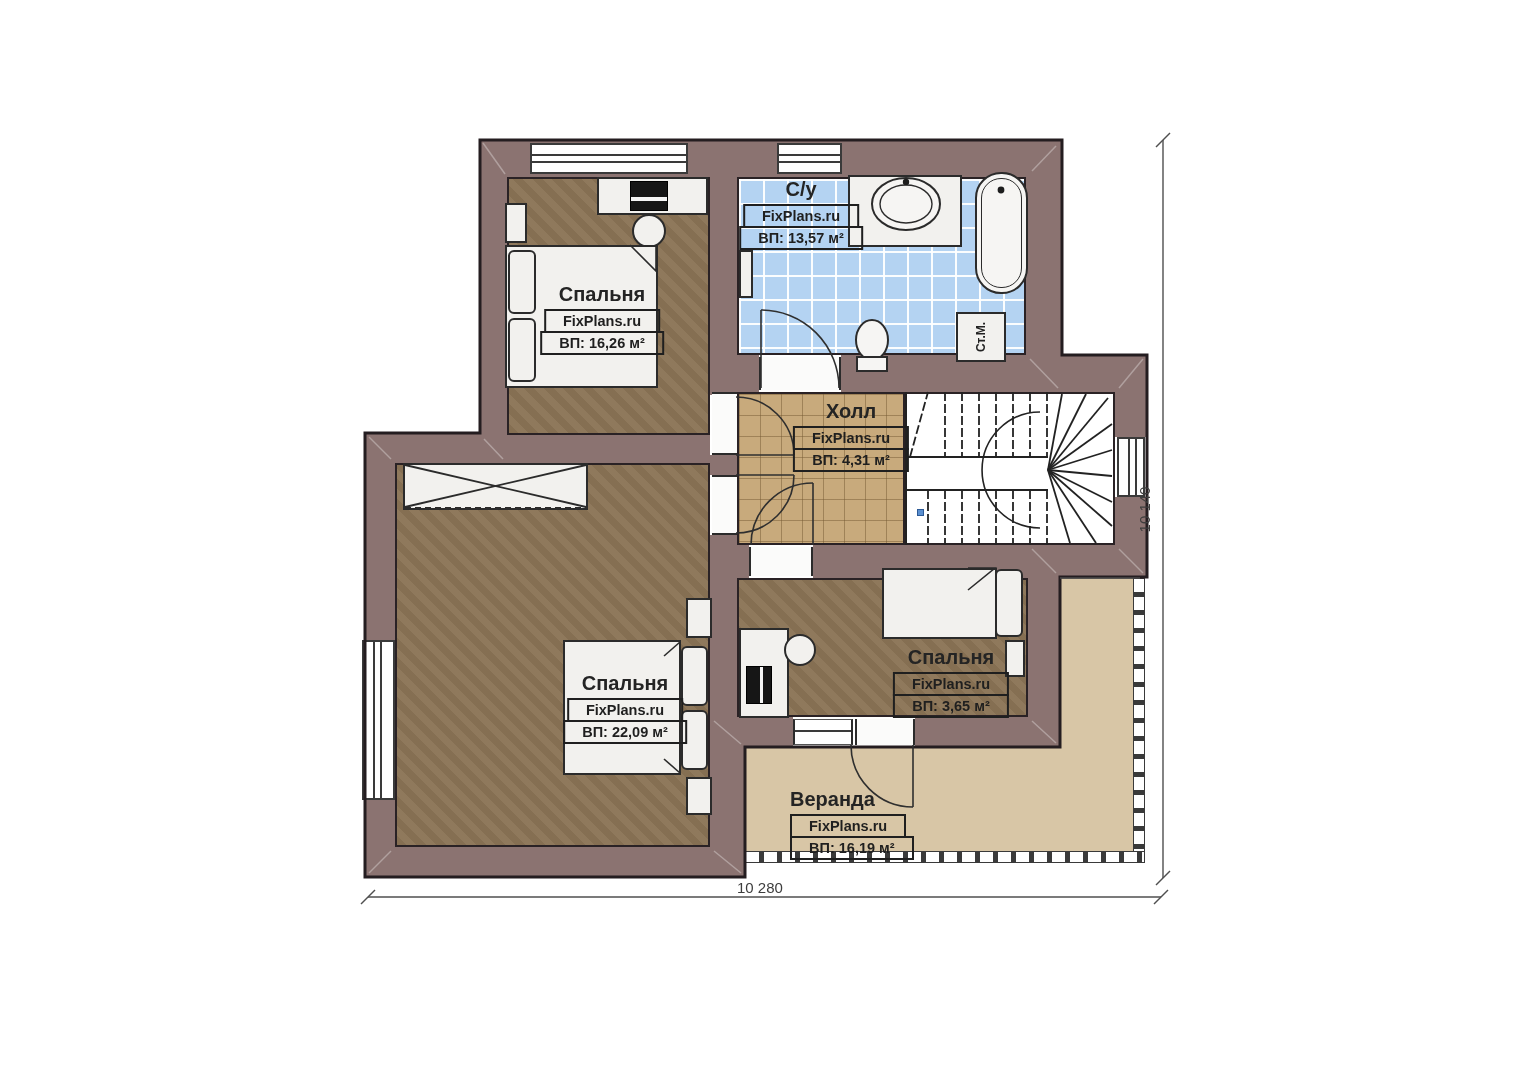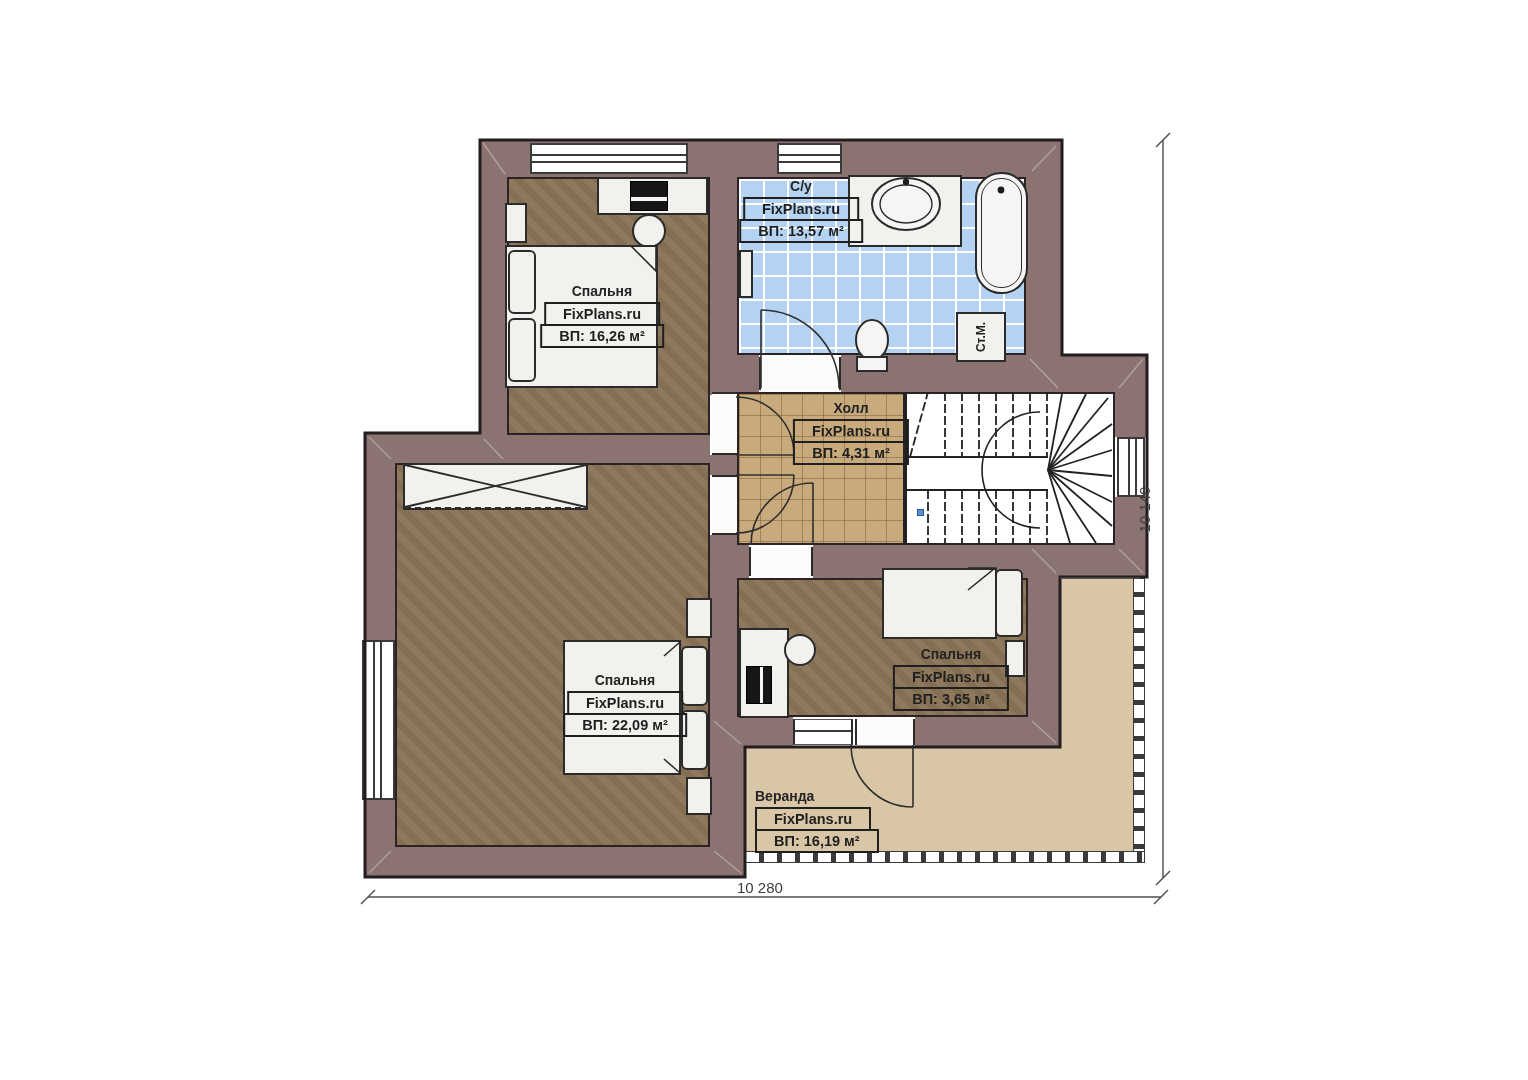--- a/index.html
+++ b/index.html
@@ -32,21 +32,21 @@
     border-left:2px solid #2b2b2b; border-right:2px solid #2b2b2b; border-top:1.5px solid #555; border-bottom:1.5px solid #555; }
   .rail-v { position:absolute; width:12px; border:1.5px solid #3a3a3a;
     background: repeating-linear-gradient(to bottom, #fff 0 13px, #3a3a3a 13px 18px); }
   .rail-h { position:absolute; height:12px; border:1.5px solid #3a3a3a;
     background: repeating-linear-gradient(to right, #fff 0 13px, #3a3a3a 13px 18px); }
   .chair { position:absolute; background:#f2f1ee; border:2px solid #2b2b2b; border-radius:50%; }
   .monitor { position:absolute; background: linear-gradient(to bottom, #161616 0 55%, #f5f5f5 55% 68%, #161616 68%); border:1px solid #000; }
   .monitor-v { position:absolute; background: linear-gradient(to right, #161616 0 55%, #f5f5f5 55% 68%, #161616 68%); border:1px solid #000; }
   .room-label { position:absolute; display:flex; flex-direction:column; align-items:center; transform:translateX(-50%); z-index:6; }
   .room-label.left-align { transform:none; align-items:flex-start; }
-  .room-title { font-weight:bold; font-size:14px; color:#242424; margin-bottom:3px; white-space:nowrap; }
+  .room-title { font-weight:bold; font-size:20px; color:#242424; margin-bottom:3px; white-space:nowrap; }
   .tag { border:2px solid #1f1f1f; padding:0 17px; font-weight:bold; font-size:14.5px; color:#1f1f1f;
     line-height:20px; white-space:nowrap; text-align:center; background:transparent; }
   .tag + .tag { margin-top:-2px; }
   .dim { position:absolute; color:#3d3d3d; font-size:15px; z-index:7; white-space:nowrap; }
   .wm-box { position:absolute; background:#f2f1ee; border:2px solid #2b2b2b; display:flex; align-items:center; justify-content:center; }
   .wm-box span { transform:rotate(-90deg); font-size:12px; font-weight:bold; color:#222; white-space:nowrap; }
   .tub { position:absolute; background:#f6f5f3; border:2px solid #2b2b2b; border-radius:26px; }
   .tub-inner { position:absolute; background:transparent; border:1.5px solid #2b2b2b; border-radius:20px; }
   svg.overlay { position:absolute; left:0; top:0; z-index:5; pointer-events:none; }
   .accent-dot { position:absolute; background:#5a8fd0; border:1px solid #2d5a96; }
@@ -270,21 +270,21 @@
     <div class="tag">FixPlans.ru</div>
     <div class="tag">ВП: 22,09 м²</div>
   </div>
 
   <div class="room-label" style="left:951px;top:646px">
     <div class="room-title">Спальня</div>
     <div class="tag">FixPlans.ru</div>
     <div class="tag">ВП: 3,65 м²</div>
   </div>
 
-  <div class="room-label left-align" style="left:755px;top:788px">
+  <div class="room-label left-align" style="left:790px;top:788px">
     <div class="room-title">Веранда</div>
     <div class="tag">FixPlans.ru</div>
     <div class="tag">ВП: 16,19 м²</div>
   </div>
 
   <div class="dim" style="left:737px;top:879px">10 280</div>
   <div class="dim" style="left:1122px;top:501px;transform:rotate(-90deg);transform-origin:center">10 140</div>
 
 </div>
 

